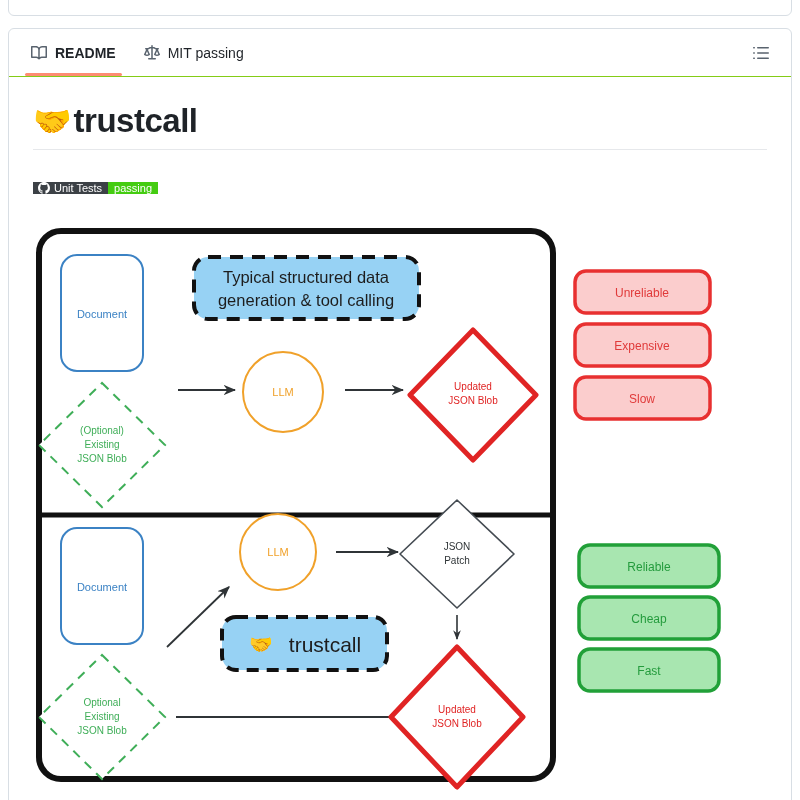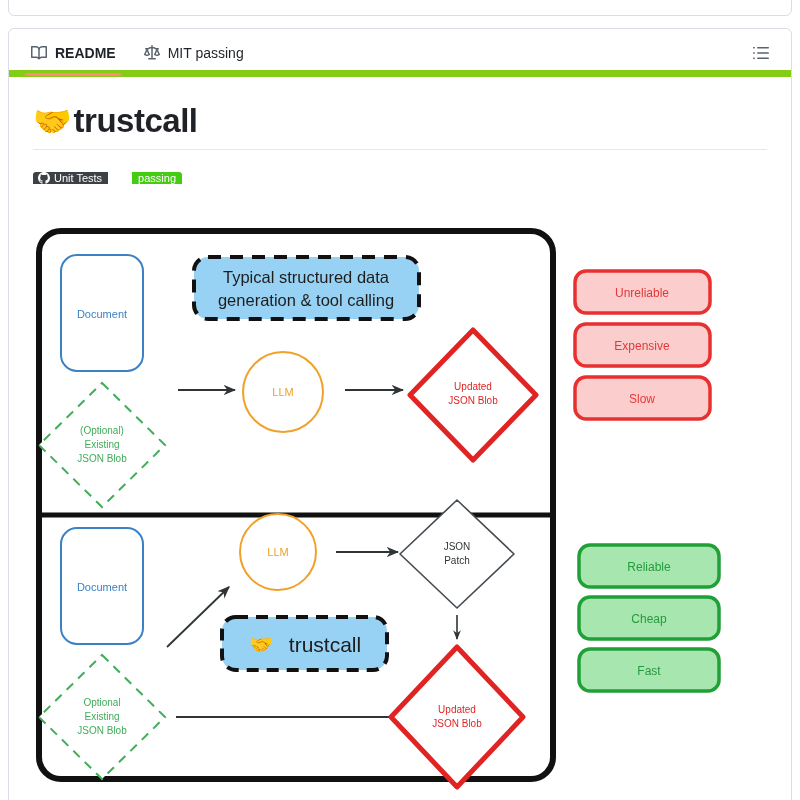--- a/index.html
+++ b/index.html
@@ -36,21 +36,21 @@
     border-radius: 6px;
     background: #ffffff;
     box-sizing: border-box;
     overflow: hidden;
   }
 
   
   .tabbar {
     position: relative;
     height: 48px;
-    border-bottom: 7px solid #84cc16;
+    border-bottom: 1px solid #84cc16;
     display: flex;
     align-items: flex-start;
     padding: 0 8px;
     box-sizing: border-box;
   }
   .tab {
     display: flex;
     align-items: center;
     gap: 8px;
     height: 47px;
@@ -120,22 +120,21 @@
   }
 
   
   .badge {
     display: inline-flex;
     height: 31px;
     margin-top: 22px;
     border-radius: 3px;
     overflow: hidden;
     font-size: 11px;
-    align-items: flex-start;
-    gap: 24px;
+    align-items: center;
   }
   .badge-left {
     display: flex;
     align-items: center;
     gap: 4px;
     background: #3c4146;
     color: #ffffff;
     padding: 0 6px 0 5px;
   }
   .badge-right {

